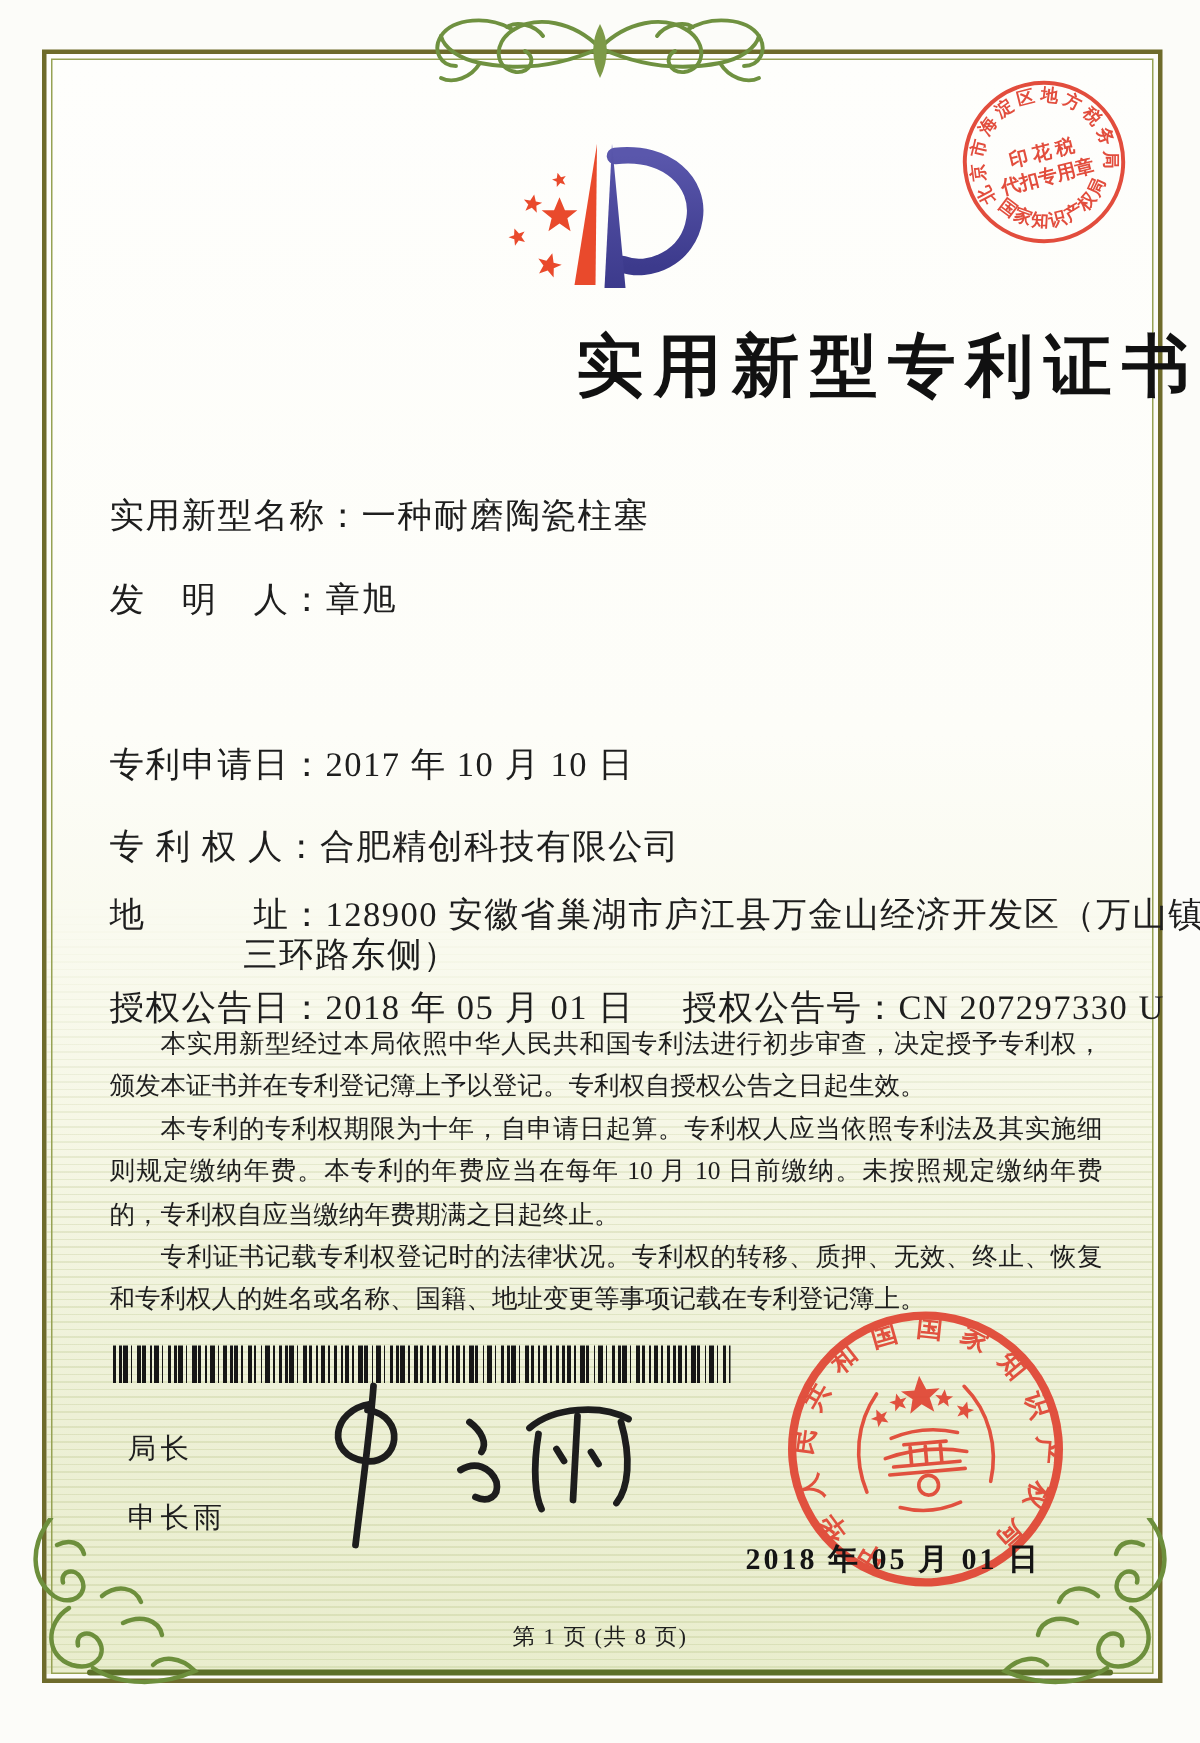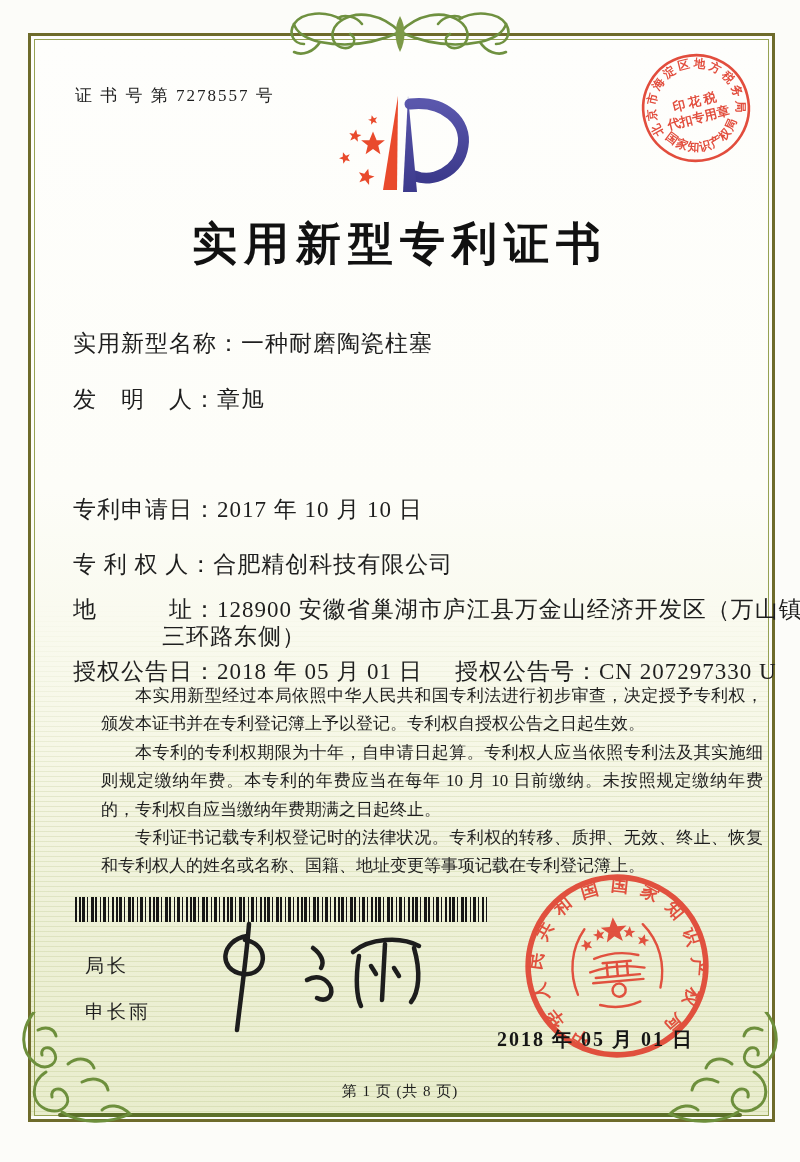--- a/index.html
+++ b/index.html
@@ -13,29 +13,29 @@
     -webkit-mask-image:linear-gradient(180deg,transparent 0,#000 40%);
     mask-image:linear-gradient(180deg,transparent 0,#000 40%);}
   
   #frame-outer{position:absolute;left:28px;top:33px;width:741px;height:1083px;border:3px solid #6e6b2b;z-index:3;}
   #frame-inner{position:absolute;inset:3px;border:1px solid #96a254;}
   #frame-bottom{position:absolute;left:58px;top:1113px;width:684px;height:4px;background:#5c7029;z-index:4;border-radius:2px;}
   .orn{position:absolute;z-index:5;}
   
   .abs{position:absolute;z-index:6;}
   #cert-no{left:75px;top:84px;font-size:17px;letter-spacing:2px;}
-  #title{left:0;top:214px;width:100%;text-align:center;font-size:45px;font-weight:bold;letter-spacing:7px;color:#111;}
+  #title{left:0;top:214px;width:100%;text-align:right;font-size:45px;font-weight:bold;letter-spacing:7px;color:#111;}
   .row{left:73px;font-size:23px;letter-spacing:1px;white-space:nowrap;}
   .row .lbl{color:#1e1e1e;}
   .row .val{color:#1e1e1e;}
   #row-name{top:328px;} #row-inventor{top:384px;} #row-patno{top:439px;}
   #row-filing{top:494px;} #row-patentee{top:549px;}
   #row-addr1{top:594px;} #row-addr2{top:621px;left:162px;}
   #row-grant{top:656px;} #grant-no-pair{position:absolute;left:382px;top:0;}
-  #body-text{left:73px;top:682px;width:662px;font-size:17px;line-height:28.4px;text-align:justify;z-index:6;margin-left:28px;}
+  #body-text{left:73px;top:682px;width:662px;font-size:17px;line-height:28.4px;text-align:justify;z-index:6;}
   #body-text p{margin:0;text-indent:2em;}
   #barcode{left:75px;top:897px;width:412px;height:25px;z-index:6;
     background:repeating-linear-gradient(90deg,
       #161616 0 2px,rgba(0,0,0,0) 2px 4px,#161616 4px 6px,rgba(0,0,0,0) 6px 7px,
       #161616 7px 10px,rgba(0,0,0,0) 10px 12px,#161616 12px 13px,rgba(0,0,0,0) 13px 16px,
       #161616 16px 19px,rgba(0,0,0,0) 19px 20px,#161616 20px 22px,rgba(0,0,0,0) 22px 25px,
       #161616 25px 26px,rgba(0,0,0,0) 26px 28px,#161616 28px 31px,rgba(0,0,0,0) 31px 33px,
       #161616 33px 34px,rgba(0,0,0,0) 34px 37px);}
   #director-title{left:85px;top:953px;font-size:19px;letter-spacing:3px;}
   #director-name{left:85px;top:999px;font-size:19px;letter-spacing:3px;}
@@ -116,21 +116,20 @@
         <textPath href="#stampTop" startOffset="50%" text-anchor="middle">北京市海淀区地方税务局</textPath>
       </text>
       <text font-size="11.5" font-weight="bold" letter-spacing="1" font-family="'Liberation Serif','DejaVu Serif',serif">
         <textPath href="#stampBot" startOffset="50%" text-anchor="middle">国家知识产权局</textPath>
       </text>
       <text x="65" y="63" text-anchor="middle" font-size="12.5" font-weight="bold">印 花 税</text>
       <text x="65" y="79" text-anchor="middle" font-size="12.5" font-weight="bold">代扣专用章</text>
     </g>
   </svg>
 
-  <div class="abs" id="cert-no">证 书 号 第 7278557 号</div>
 
   <div class="abs" id="title">实用新型专利证书</div>
 
   <div class="abs row" id="row-name">
     <span class="lbl">实用新型名称：</span><span class="val">一种耐磨陶瓷柱塞</span>
   </div>
   <div class="abs row" id="row-inventor">
     <span class="lbl">发　明　人：</span><span class="val">章旭</span>
   </div>
   <div class="abs row" id="row-filing">

